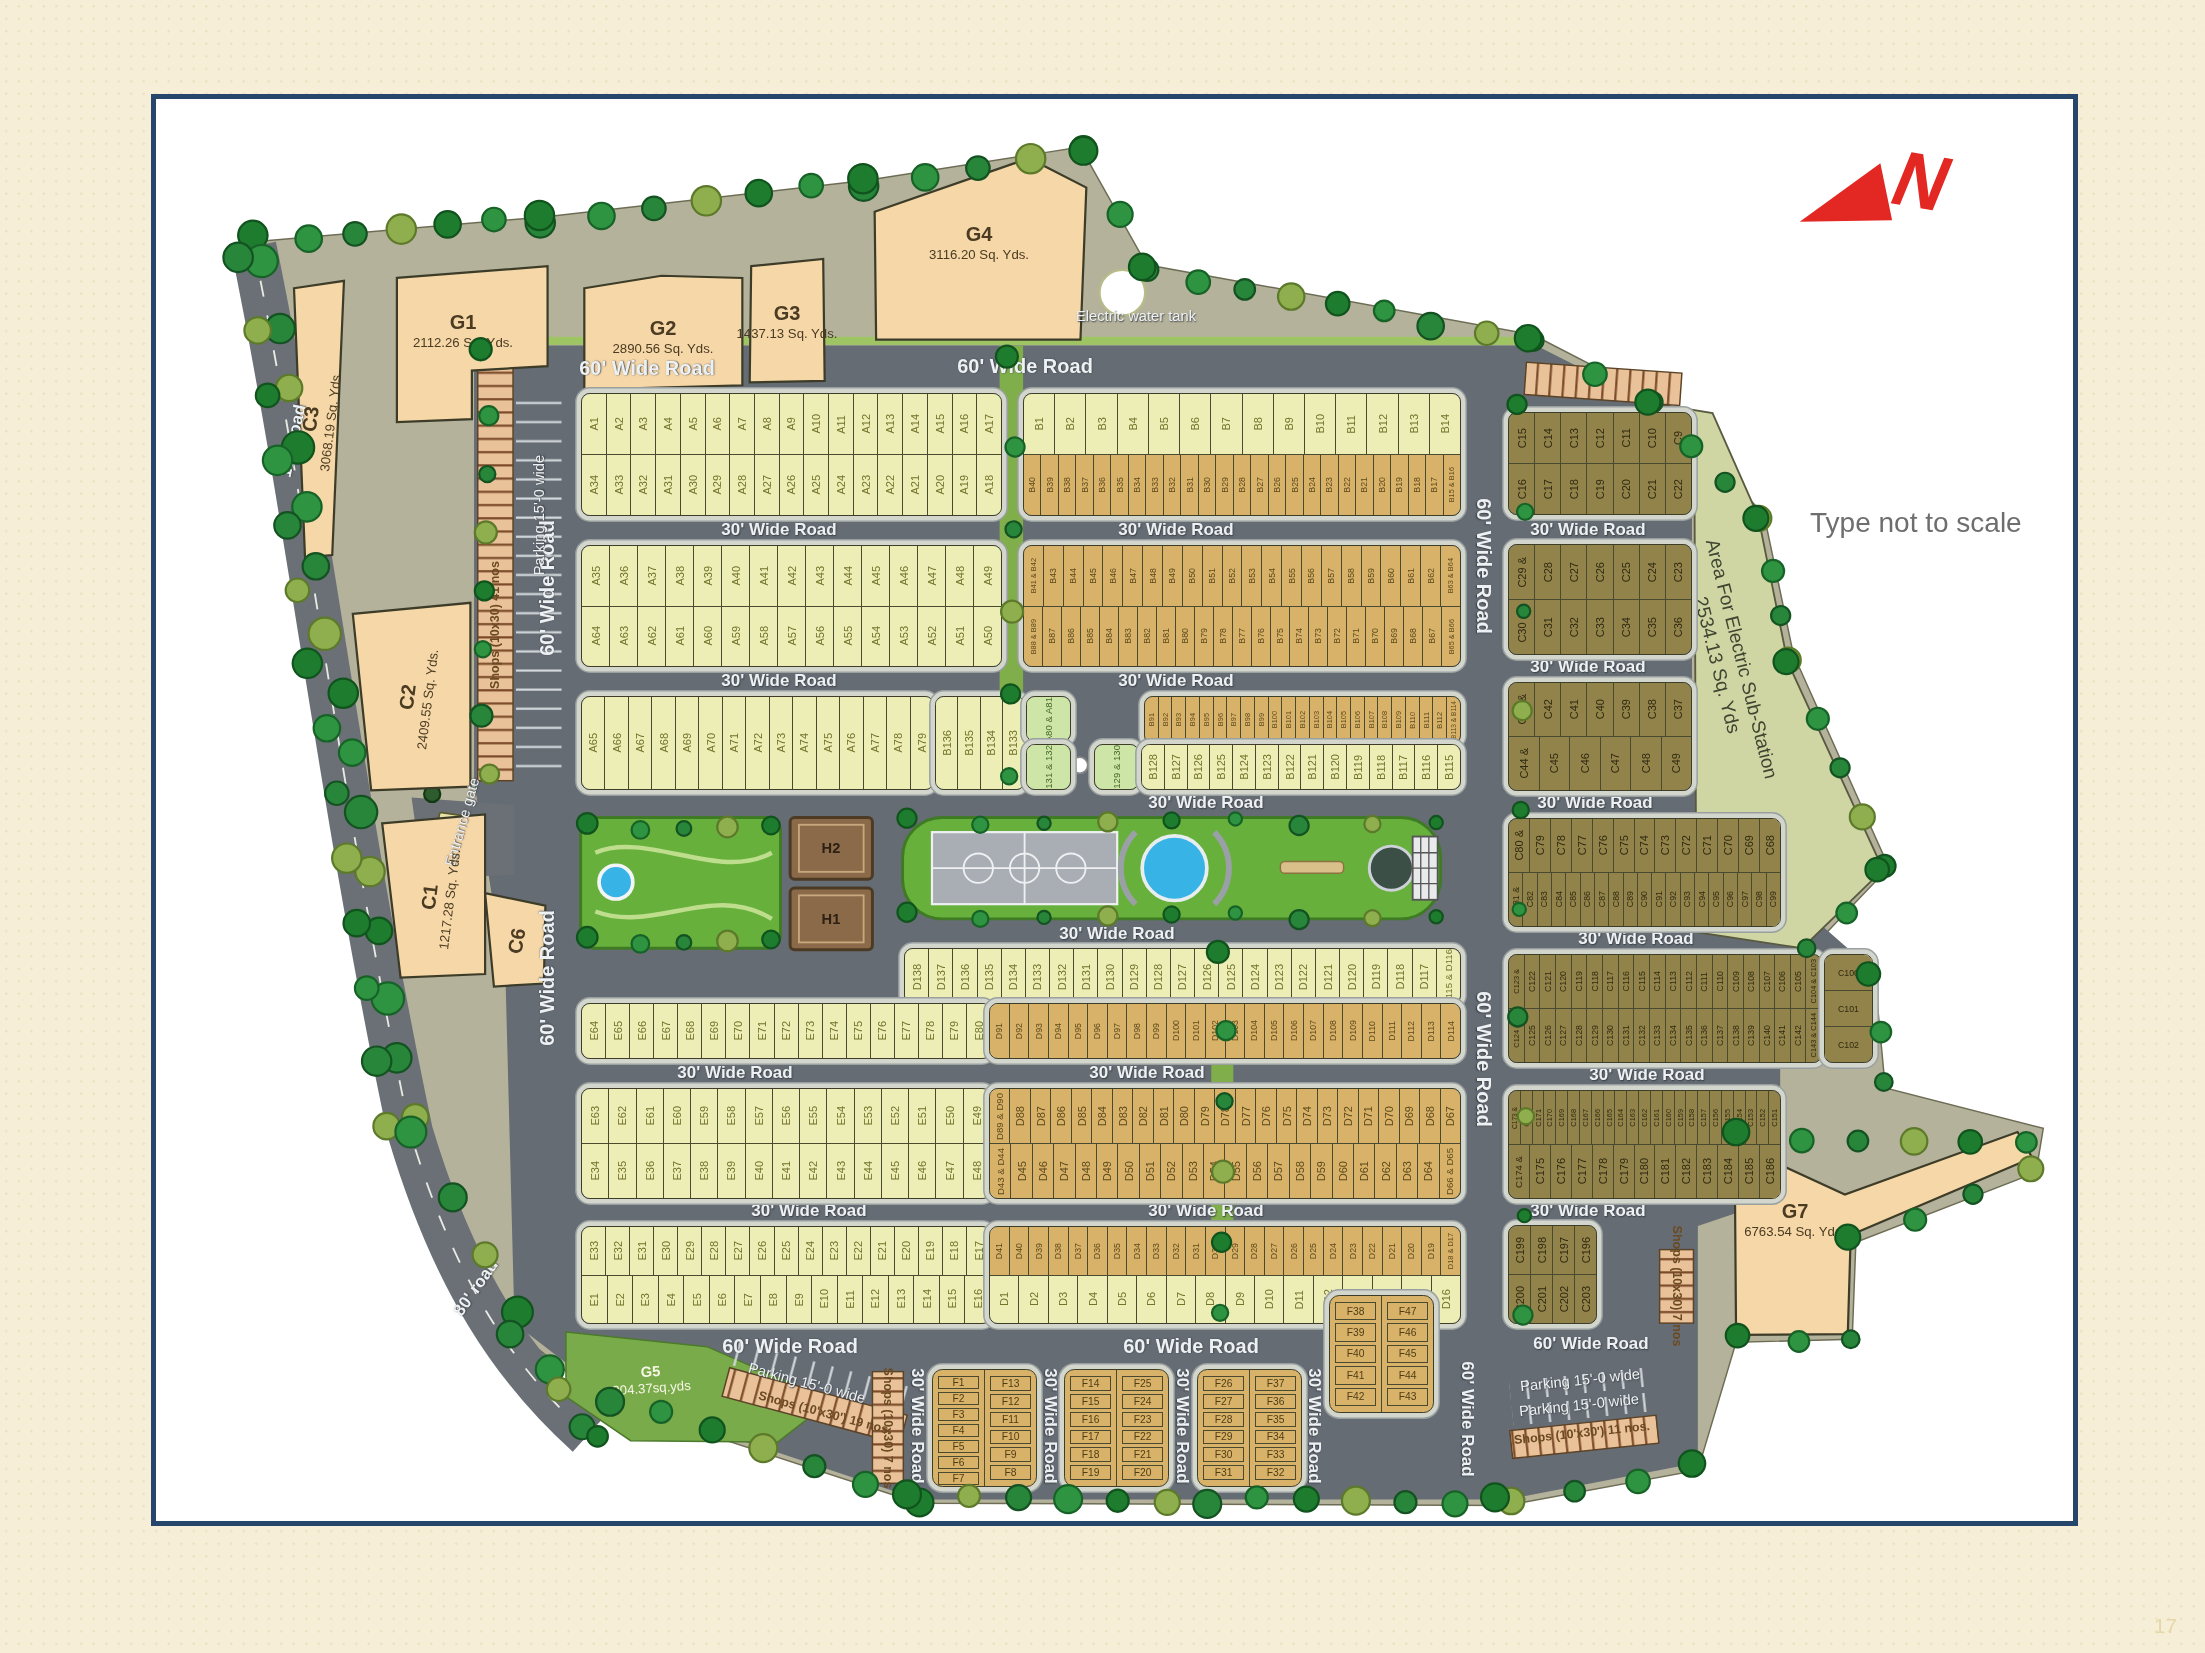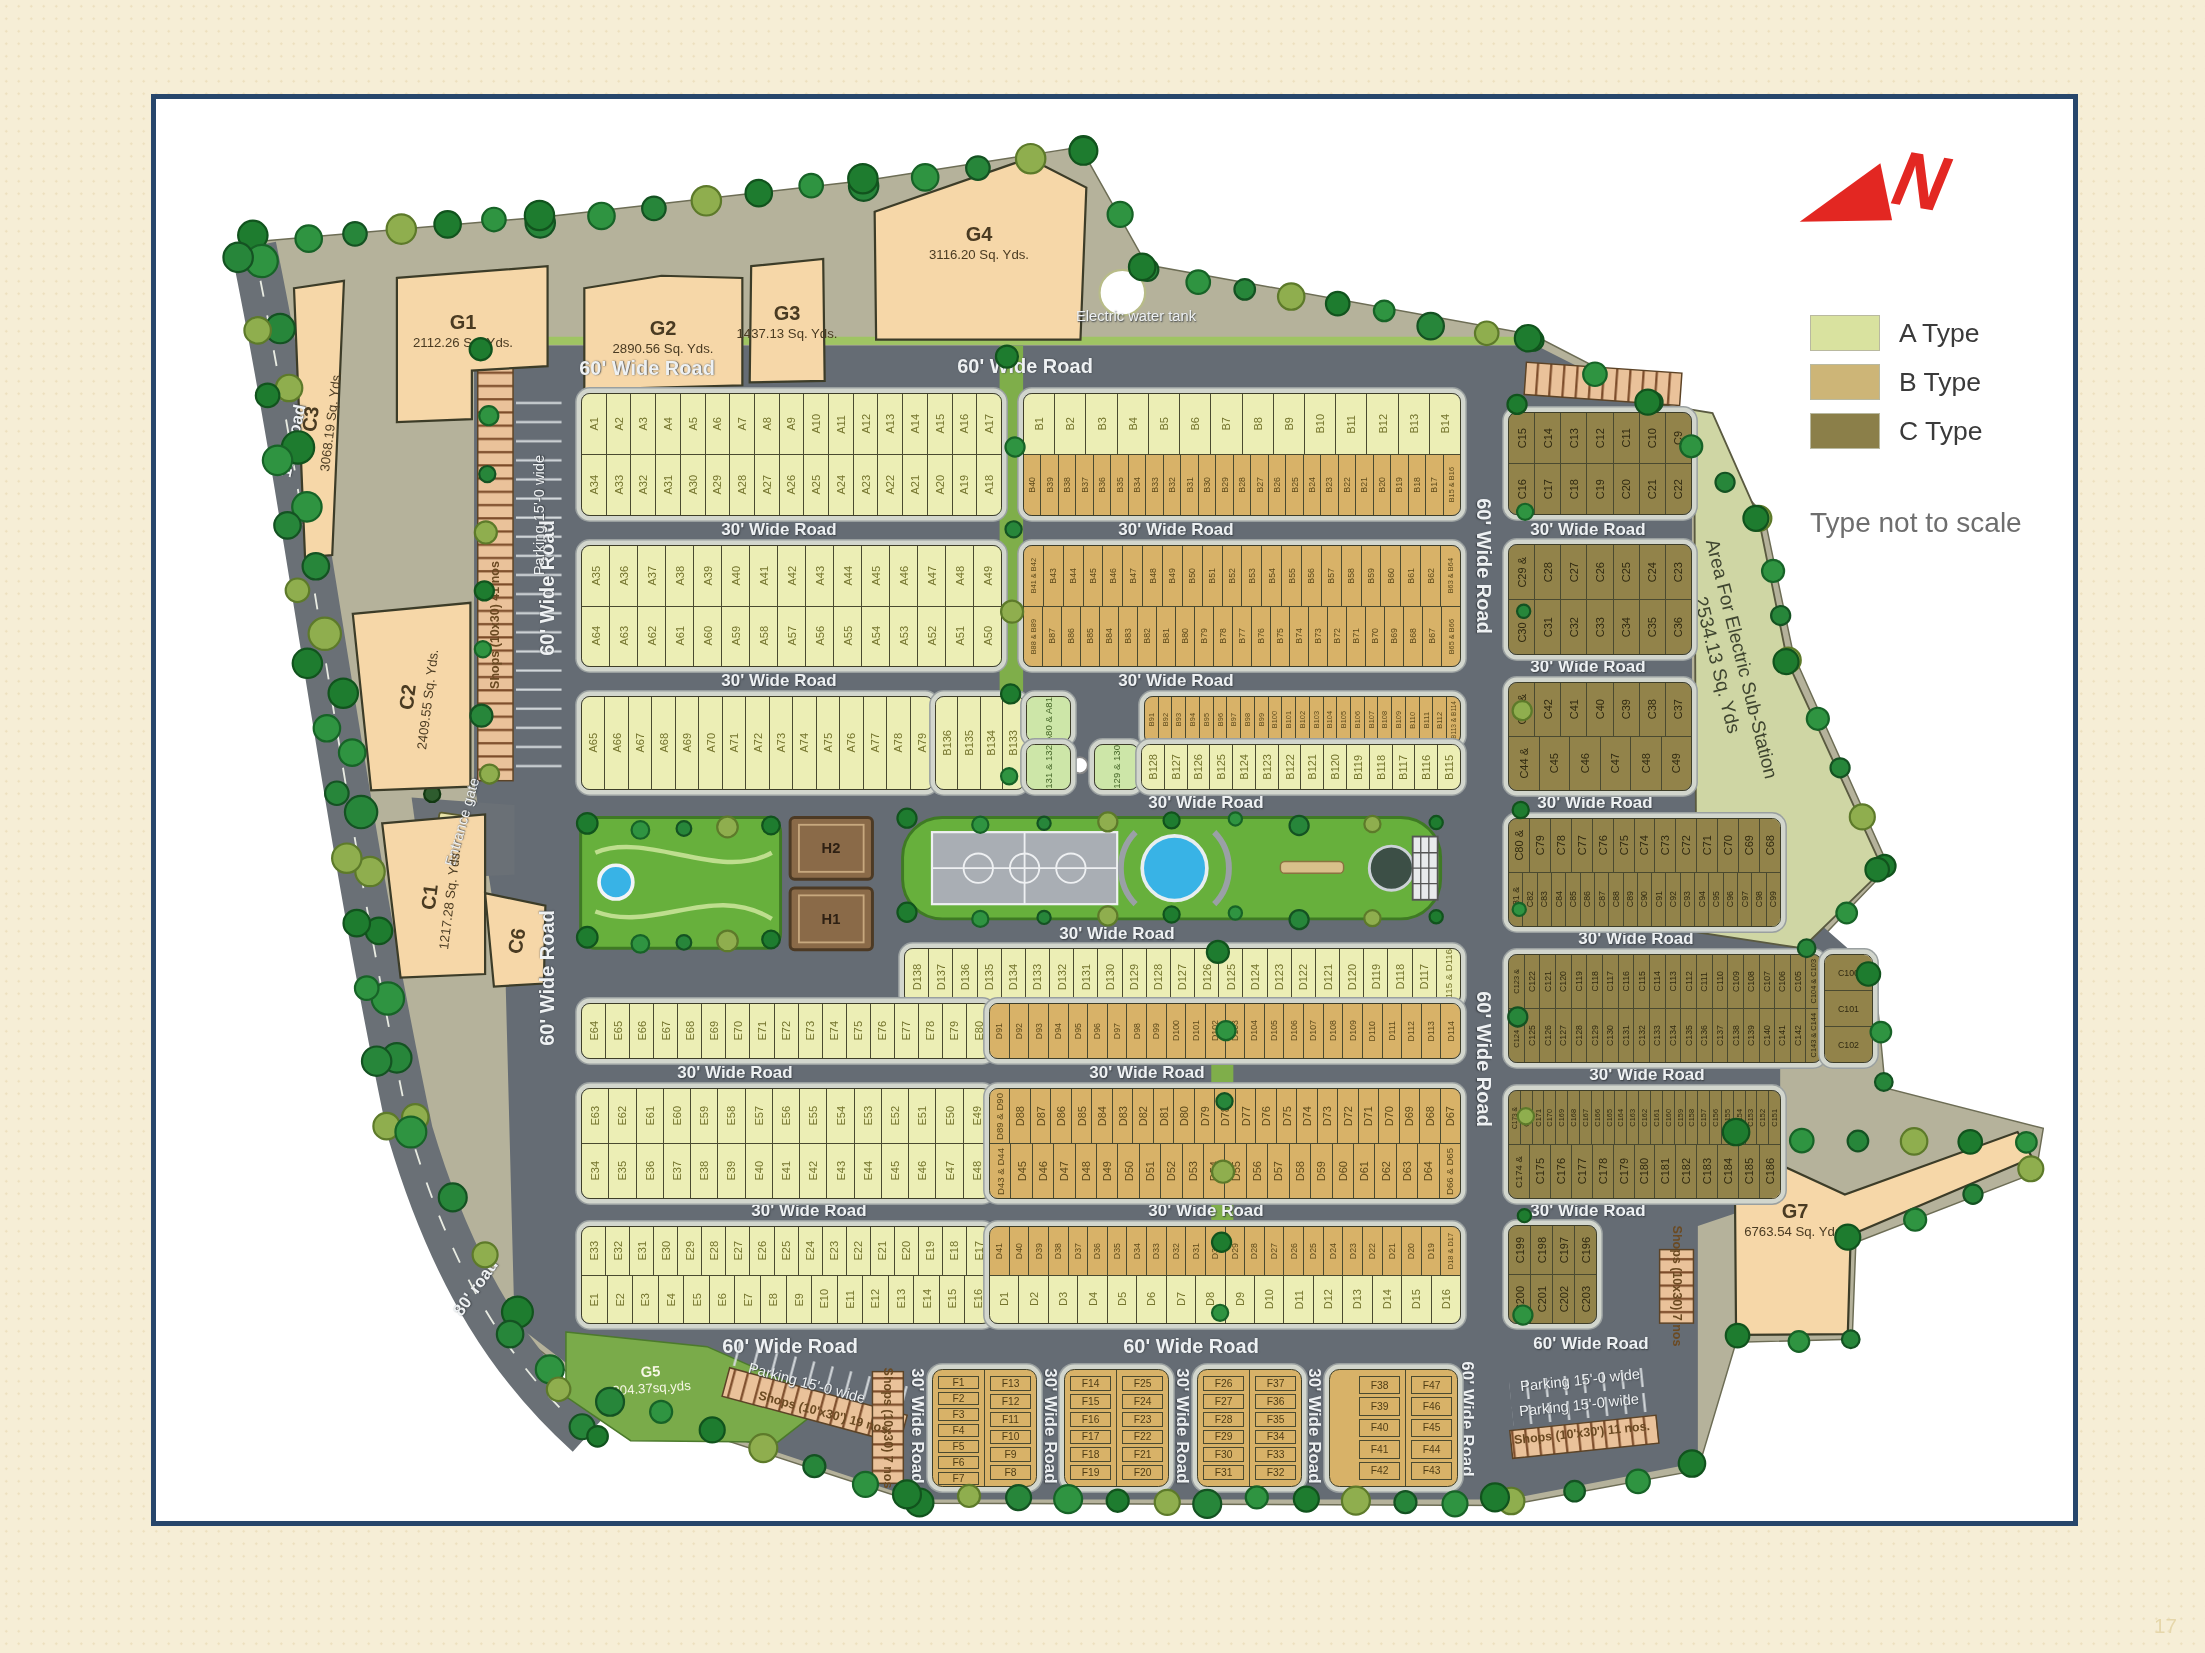--- a/index.html
+++ b/index.html
@@ -268,34 +268,20 @@
     <span>2534.13 Sq. Yds</span>
   </div>
 
   <div class="north">
     <svg width="243" height="110" viewBox="0 0 330 150">
       <polygon points="18,102 128,22 144,100" fill="#e32722"></polygon>
     </svg>
     <div class="nletter">N</div>
   </div>
 
-  <div class="legend">
-    <div class="lrow">
-      <div class="swatch" style="background: rgb(217, 226, 159);"></div>
-      <div class="ltext">A Type</div>
-    </div>
-    <div class="lrow">
-      <div class="swatch" style="background: rgb(205, 181, 119);"></div>
-      <div class="ltext">B Type</div>
-    </div>
-    <div class="lrow">
-      <div class="swatch" style="background: rgb(139, 127, 73);"></div>
-      <div class="ltext">C Type</div>
-    </div>
-  </div>
   <div class="note">Type not to scale</div>
 
   <div class="pageno">17</div>
 
   <div id="blocks">
       <div class="blockwrap" style="left: 581px; top: 393px; width: 419px; height: 121px;">
         <div class="brow t-a">
           <div class="cell">
             <span style="font-size: 11px;">A1</span>
           </div>
@@ -2217,21 +2203,21 @@
         </div>
         <div class="fcol">
           <div class="fcell">F37</div>
           <div class="fcell">F36</div>
           <div class="fcell">F35</div>
           <div class="fcell">F34</div>
           <div class="fcell">F33</div>
           <div class="fcell">F32</div>
         </div>
       </div>
-      <div class="fblock" style="left: 1329px; top: 1369px; width: 103px; height: 116px; padding-left: 24px;">
+      <div class="fblock" style="left: 1329px; top: 1295px; width: 103px; height: 116px;">
         <div class="fcol">
           <div class="fcell">F38</div>
           <div class="fcell">F39</div>
           <div class="fcell">F40</div>
           <div class="fcell">F41</div>
           <div class="fcell">F42</div>
         </div>
         <div class="fcol">
           <div class="fcell">F47</div>
           <div class="fcell">F46</div>

